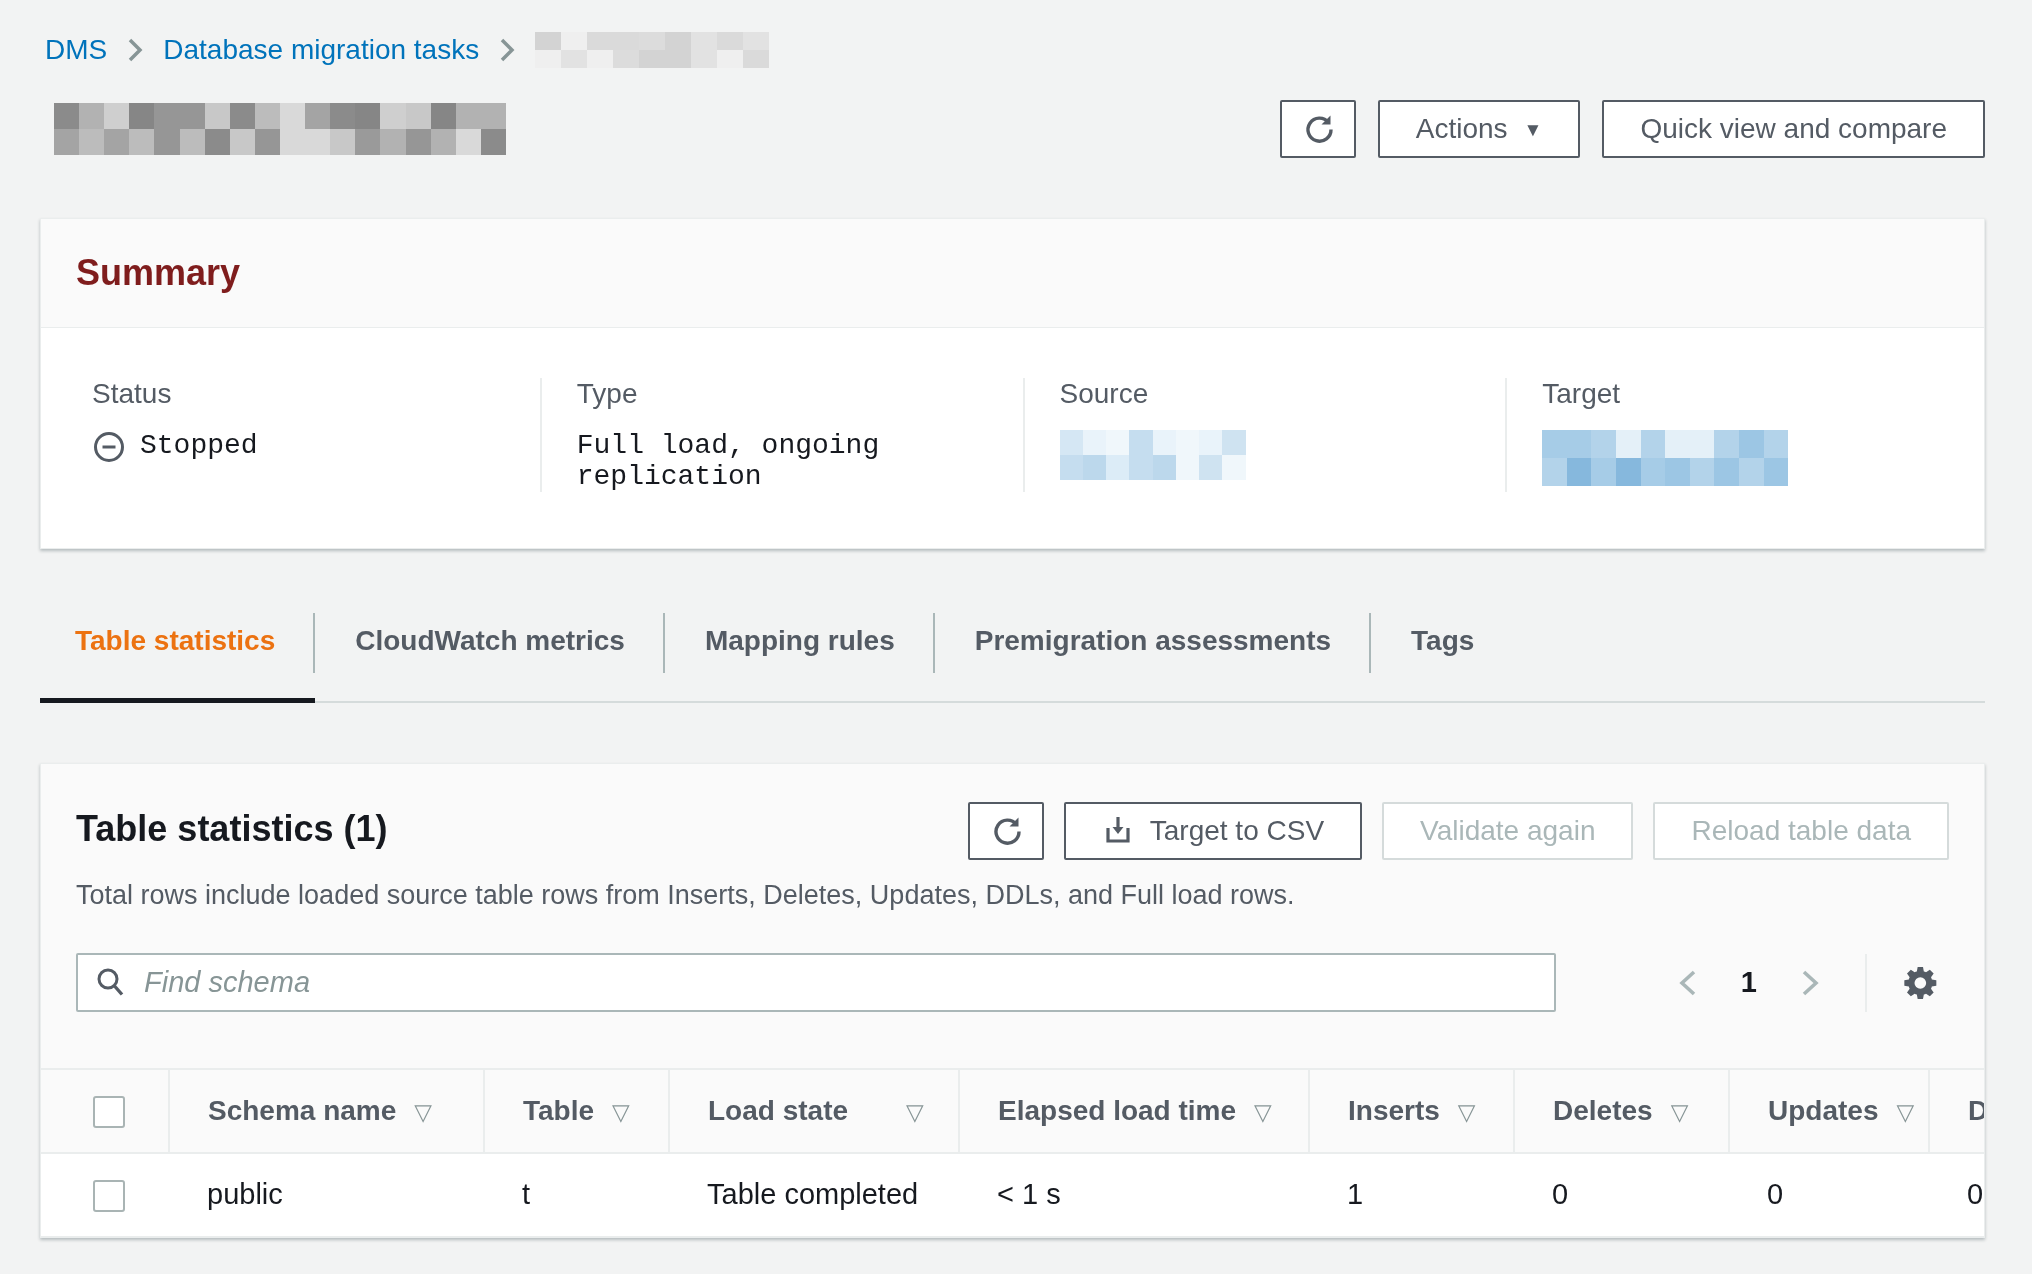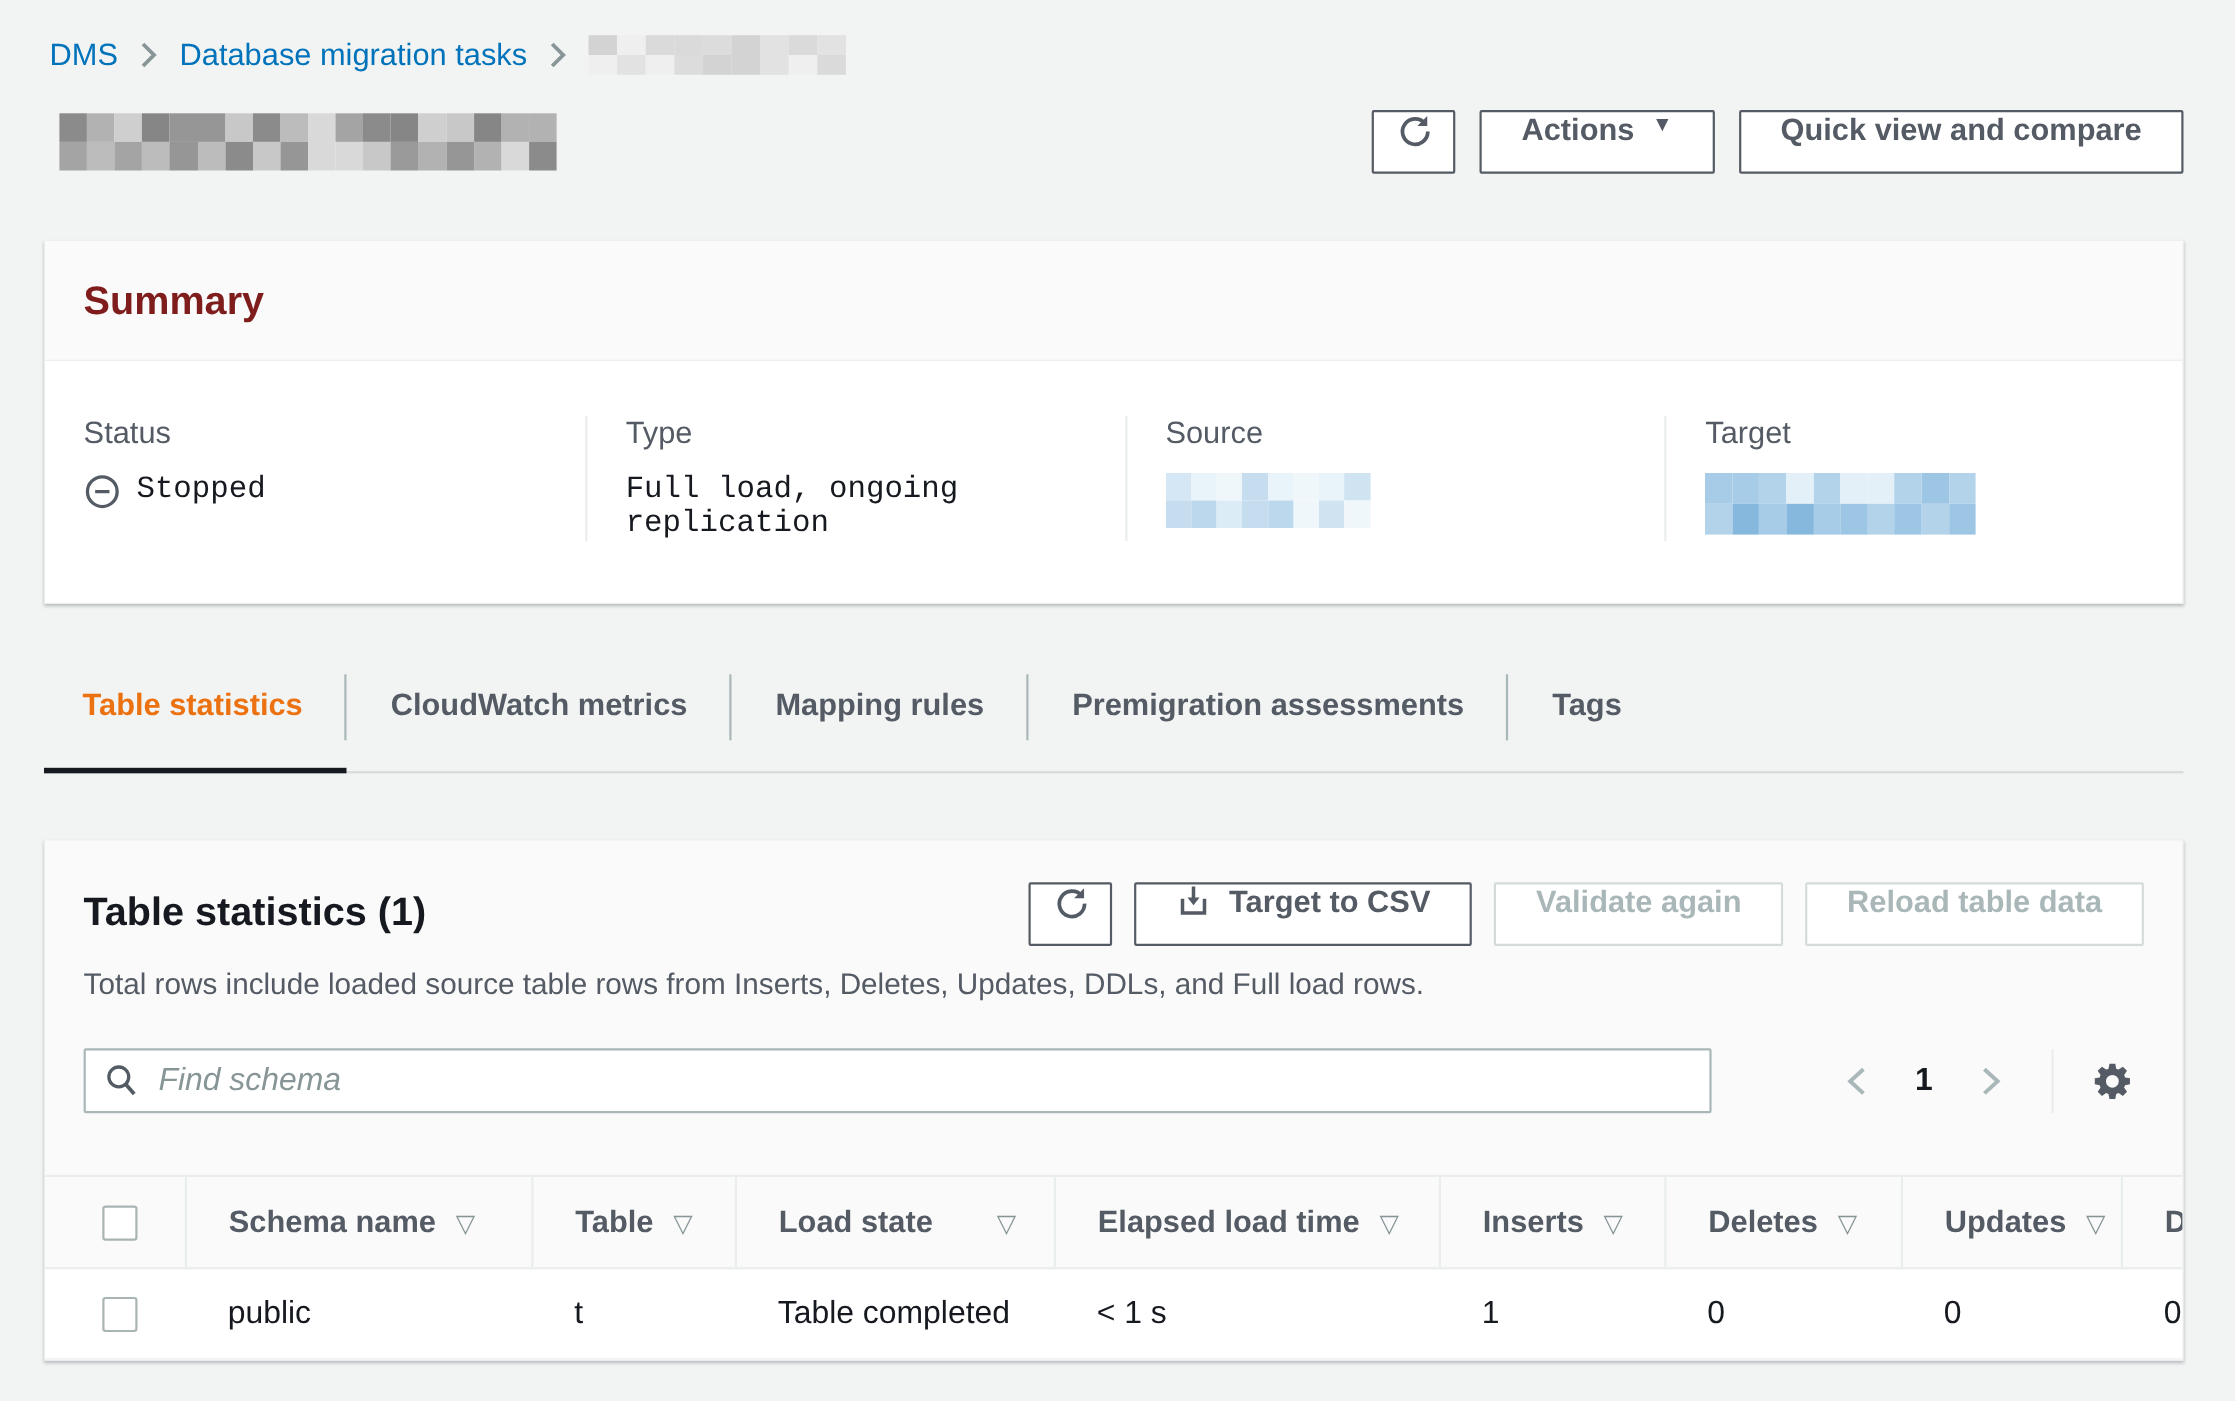--- a/index.html
+++ b/index.html
@@ -20,41 +20,41 @@
   
   .redact{display:grid;gap:0;}
   .redact i{display:block;width:100%;height:100%;}
 
   
   .title-row{display:flex;justify-content:space-between;align-items:center;margin-top:30px;}
   .title-redact{width:452px;height:52px;margin-left:14px;}
   .title-actions{display:flex;gap:22px;align-items:center;}
 
   .btn{
-    display:inline-flex;justify-content:center;gap:16px;
+    display:inline-flex;align-items:center;justify-content:center;gap:16px;
     height:58px;padding:0 36px;
     background:#fff;border:2px solid #545b64;border-radius:2px;
-    color:#545b64;font-size:28px;font-weight:700;
+    color:#545b64;font-size:28px;font-weight:400;
     font-family:"Liberation Sans",sans-serif;cursor:pointer;white-space:nowrap;
   }
   .btn.icon-only{width:76px;padding:0;}
   .btn .caret{font-size:19px;position:relative;top:1px;}
   .btn:disabled,.btn.disabled{border-color:#d5dbdb;color:#aab7b8;cursor:default;background:#fff;}
 
   
   .card{
     background:#fff;border:1px solid #eaeded;border-radius:0;
     box-shadow:0 2px 3px rgba(0,28,36,.25);
     margin-top:60px;
   }
   .card-head{background:#fafafa;border-bottom:1px solid #eaeded;padding:33px 35px;}
   .card-head h2{margin:0;font-size:36px;font-weight:700;color:#7f1d1d;}
 
   
-  .summary-grid{display:grid;grid-template-columns:1fr 1fr 1fr 1fr;padding:50px 0 56px;gap:20px;}
+  .summary-grid{display:grid;grid-template-columns:1fr 1fr 1fr 1fr;padding:50px 16px 56px;gap:20px;}
   .summary-col{padding:0 35px;border-left:2px solid #eaeded;}
   .summary-col:first-child{border-left:none;}
   .field-label{color:#545b64;font-size:28px;margin-bottom:20px;}
   .field-value{font-size:28px;color:#16191f;display:flex;align-items:flex-start;gap:14px;font-family:Liberation Mono, monospace;}
   .source-redact{width:186px;height:50px;margin-top:6px;}
   .target-redact{width:246px;height:56px;margin-top:2px;}
 
   
   .tabs{display:flex;margin-top:62px;border-bottom:2px solid #d5dbdb;align-items:stretch;}
   .tab{

